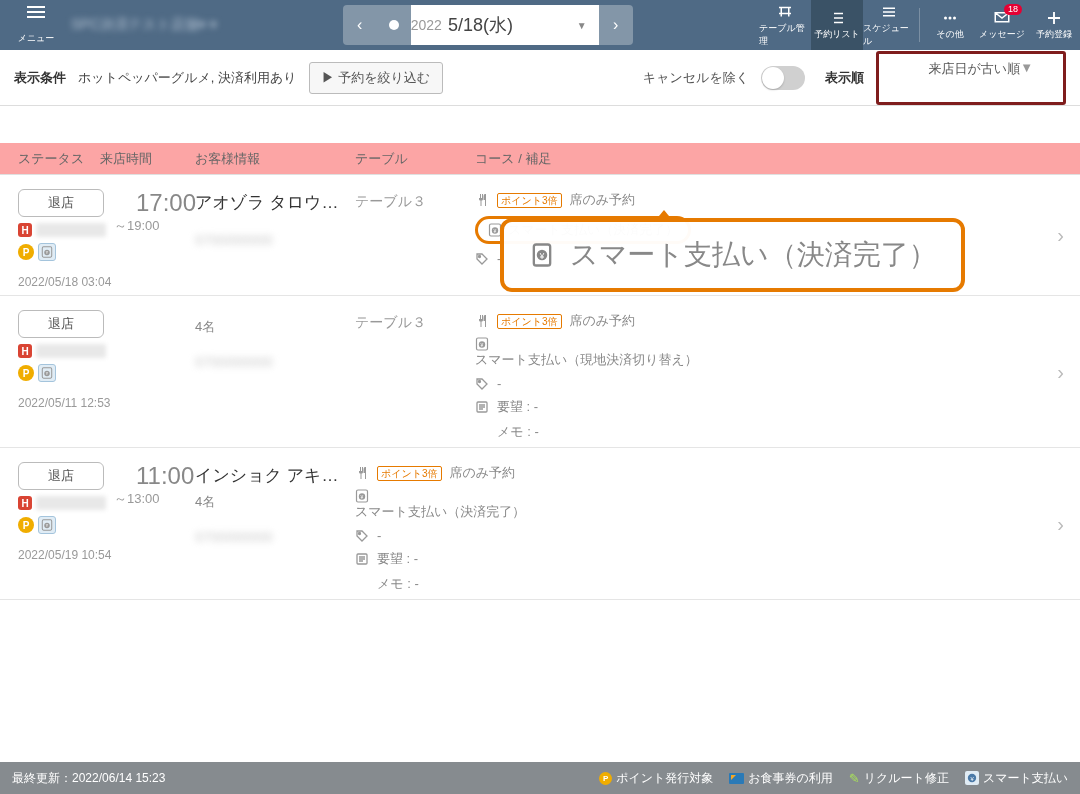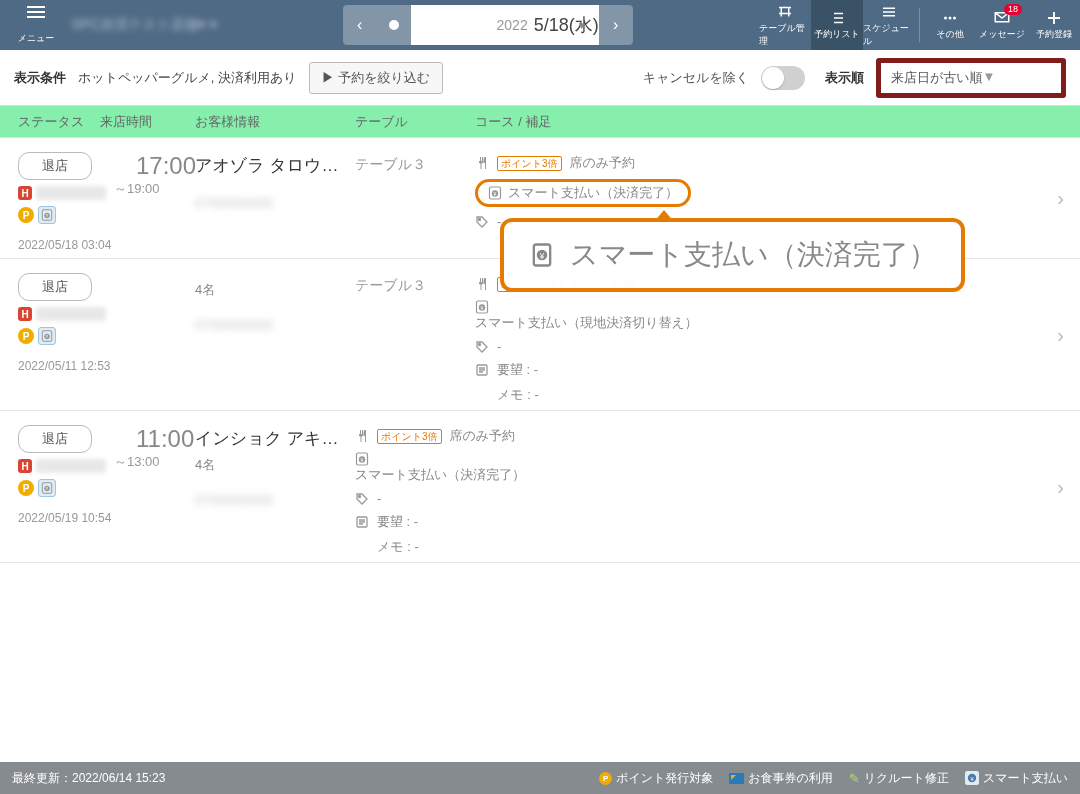--- a/index.html
+++ b/index.html
@@ -12,53 +12,53 @@
 .menu-btn .label { font-size: 9px; }
 .store-name { flex: 0 0 auto; padding: 0 16px; color: #b3c2d2; filter: blur(3px); font-size: 14px; }
 .store-name::after { content: " ▾"; filter: none; }
 
 .date-nav { margin-left: 110px; display: flex; align-items: center; }
 .nav-arrow { width: 34px; height: 40px; background: #8396a8; color: #fff; display: flex; align-items: center; justify-content: center; font-size: 16px; cursor: pointer; }
 .nav-arrow.left { border-radius: 4px 0 0 4px; }
 .nav-arrow.right { border-radius: 0 4px 4px 0; }
 .nav-today { width: 34px; height: 40px; background: #8396a8; display: flex; align-items: center; justify-content: center; }
 .nav-today-dot { width: 10px; height: 10px; background: #fff; border-radius: 50%; }
-.date-box { width: 188px; height: 40px; background: #fff; color: #444; display: flex; align-items: center; justify-content: flex-end; gap: 6px; font-size: 18px; position: relative; }
+.date-box { width: 188px; height: 40px; background: #fff; color: #444; display: flex; align-items: center; justify-content: flex-start; gap: 6px; font-size: 18px; position: relative; }
 .date-box .year { color: #999; font-size: 14px; }
 .date-box .arrow { color: #888; font-size: 10px; position: absolute; right: 12px; }
 
 .header-right { margin-left: auto; display: flex; align-items: stretch; height: 50px; }
 .hdr-item { width: 52px; display: flex; flex-direction: column; align-items: center; justify-content: center; gap: 1px; cursor: pointer; position: relative; font-size: 9px; color: #fff; }
 .hdr-item.active { background: #3a5266; }
 .hdr-item svg { width: 20px; height: 18px; }
 .hdr-divider { width: 1px; background: rgba(255,255,255,0.25); margin: 8px 4px; }
 .badge { position: absolute; top: 4px; right: 6px; background: #e60033; color: #fff; font-size: 9px; border-radius: 8px; padding: 1px 4px; line-height: 1; min-width: 16px; text-align: center; }
 
 .filter-bar { height: 56px; display: flex; align-items: center; padding: 0 14px; gap: 12px; border-bottom: 1px solid #ddd; }
 .filter-label { font-weight: bold; font-size: 13px; }
 .filter-text { color: #444; font-size: 13px; }
 .filter-btn { border: 1px solid #bbb; background: #f7f7f7; padding: 6px 12px; border-radius: 3px; color: #555; font-size: 13px; cursor: pointer; }
 .filter-spacer { flex: 1; }
 .cancel-label { color: #555; font-size: 13px; }
 .toggle { width: 44px; height: 24px; background: #d0d0d0; border-radius: 12px; position: relative; cursor: pointer; }
 .toggle-knob { width: 22px; height: 22px; background: #fff; border-radius: 50%; position: absolute; top: 1px; left: 1px; box-shadow: 0 1px 2px rgba(0,0,0,0.2); }
 .sort-label { font-weight: bold; font-size: 13px; margin-left: 8px; }
-.sort-select { border: 5px solid #7f1d1d; padding: 6px 30px 6px 10px; border-radius: 3px; font-size: 13px; color: #555; position: relative; cursor: pointer; width: 190px; display: flex; justify-content: flex-start; }
+.sort-select { border: 3px solid #7f1d1d; padding: 6px 30px 24px 10px; border-radius: 3px; font-size: 13px; color: #555; position: relative; cursor: pointer; width: 190px; display: flex; justify-content: flex-end; }
 .sort-select .arr { color: #999; }
 
-.col-header { background: #86efac; height: 32px; display: flex; align-items: center; font-size: 13px; color: #666; border-bottom: 1px solid #e0e0e0; }
+.col-header { background: #fca5a5; height: 32px; display: flex; align-items: center; font-size: 13px; color: #666; border-bottom: 1px solid #e0e0e0; margin-top: 37px; }
 .col-status { width: 100px; padding-left: 18px; }
 .col-time { width: 95px; }
 .col-customer { width: 160px; }
 .col-table { width: 120px; }
 .col-course { flex: 1; }
 
 .res-row { display: flex; padding: 14px 0 6px 0; border-bottom: 1px solid #e5e5e5; position: relative; }
 .res-left { width: 195px; padding-left: 18px; display: flex; flex-direction: column; gap: 6px; }
-.status-btn { border: 1px solid #bbb; padding: 4px 20px; border-radius: 11px; font-size: 13px; color: #555; width: 74px; text-align: center; }
+.status-btn { border: 1px solid #bbb; padding: 4px 20px; border-radius: 6px; font-size: 13px; color: #555; width: 86px; text-align: center; }
 .time-main { font-size: 24px; color: #888; font-weight: 300; margin-left: 22px; }
 .time-end { color: #999; font-size: 13px; }
 .chip-row { display: flex; align-items: center; gap: 4px; }
 .chip-h { width: 14px; height: 14px; background: #d94433; border-radius: 3px; color: #fff; font-size: 10px; display: flex; align-items: center; justify-content: center; font-weight: bold; }
 .chip-blur { background: #e8e8e8; filter: blur(2px); width: 70px; height: 14px; border-radius: 2px; }
 .chip-p { width: 16px; height: 16px; background: #f0ad00; border-radius: 50%; color: #fff; font-size: 10px; display: flex; align-items: center; justify-content: center; font-weight: bold; }
 .chip-yen { width: 18px; height: 18px; background: #e0ecf5; border: 1px solid #a4c4dc; border-radius: 3px; display: flex; align-items: center; justify-content: center; }
 .chip-yen svg { width: 12px; height: 12px; }
 .row-ts { color: #999; font-size: 12px; margin-top: 8px; }
 

